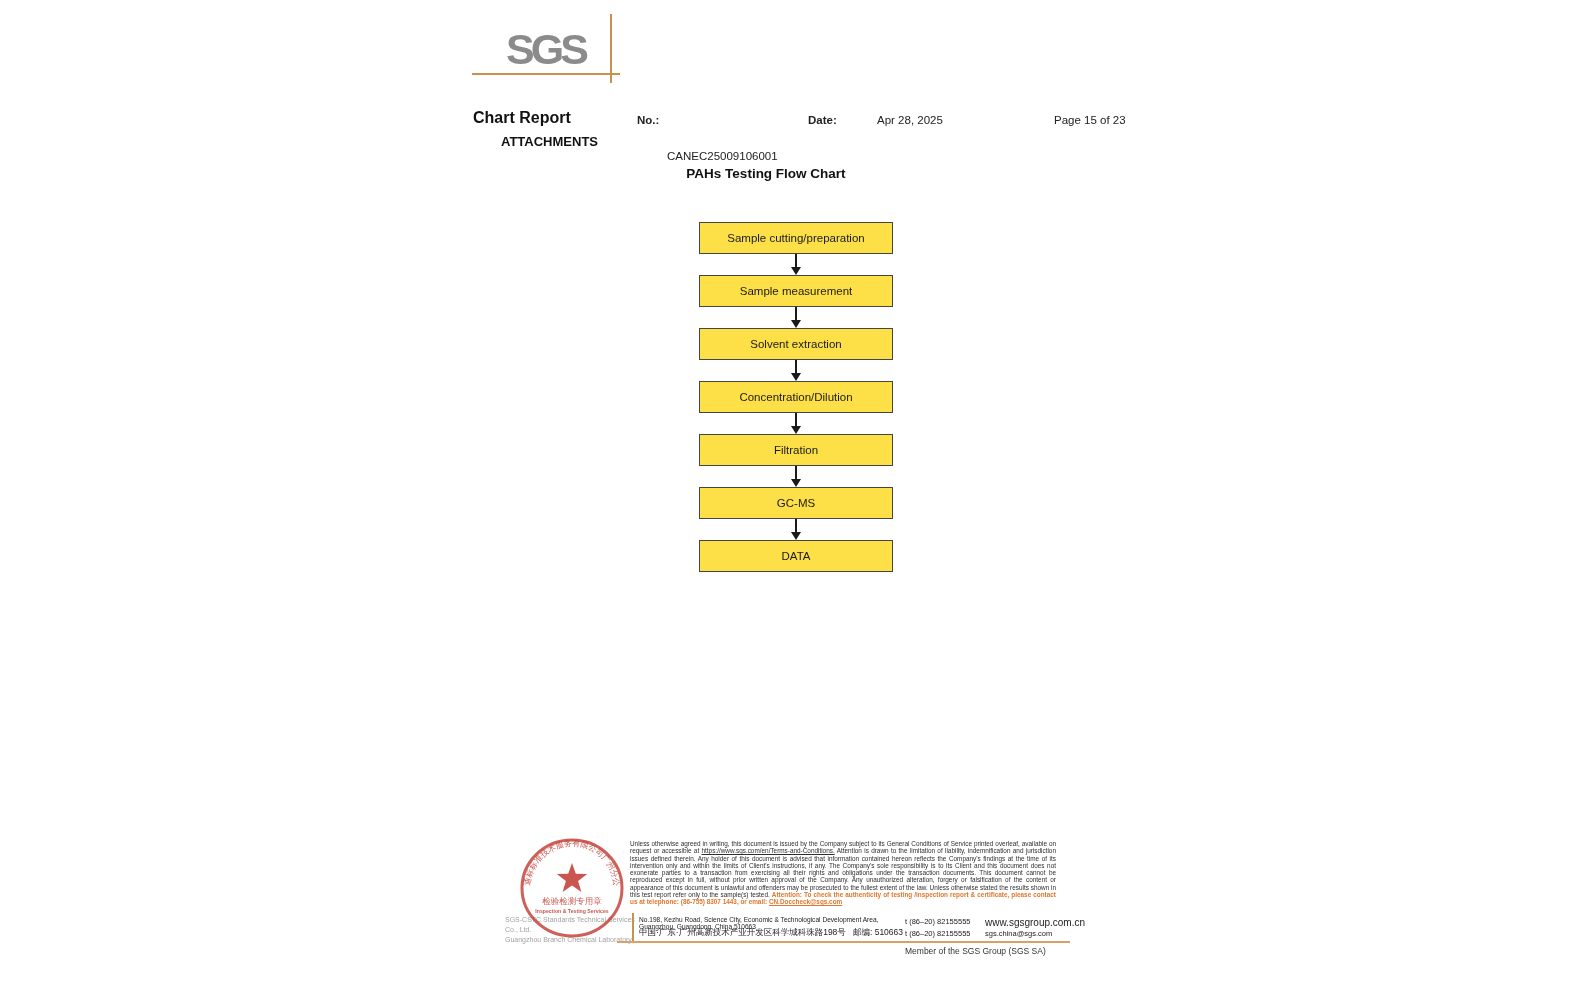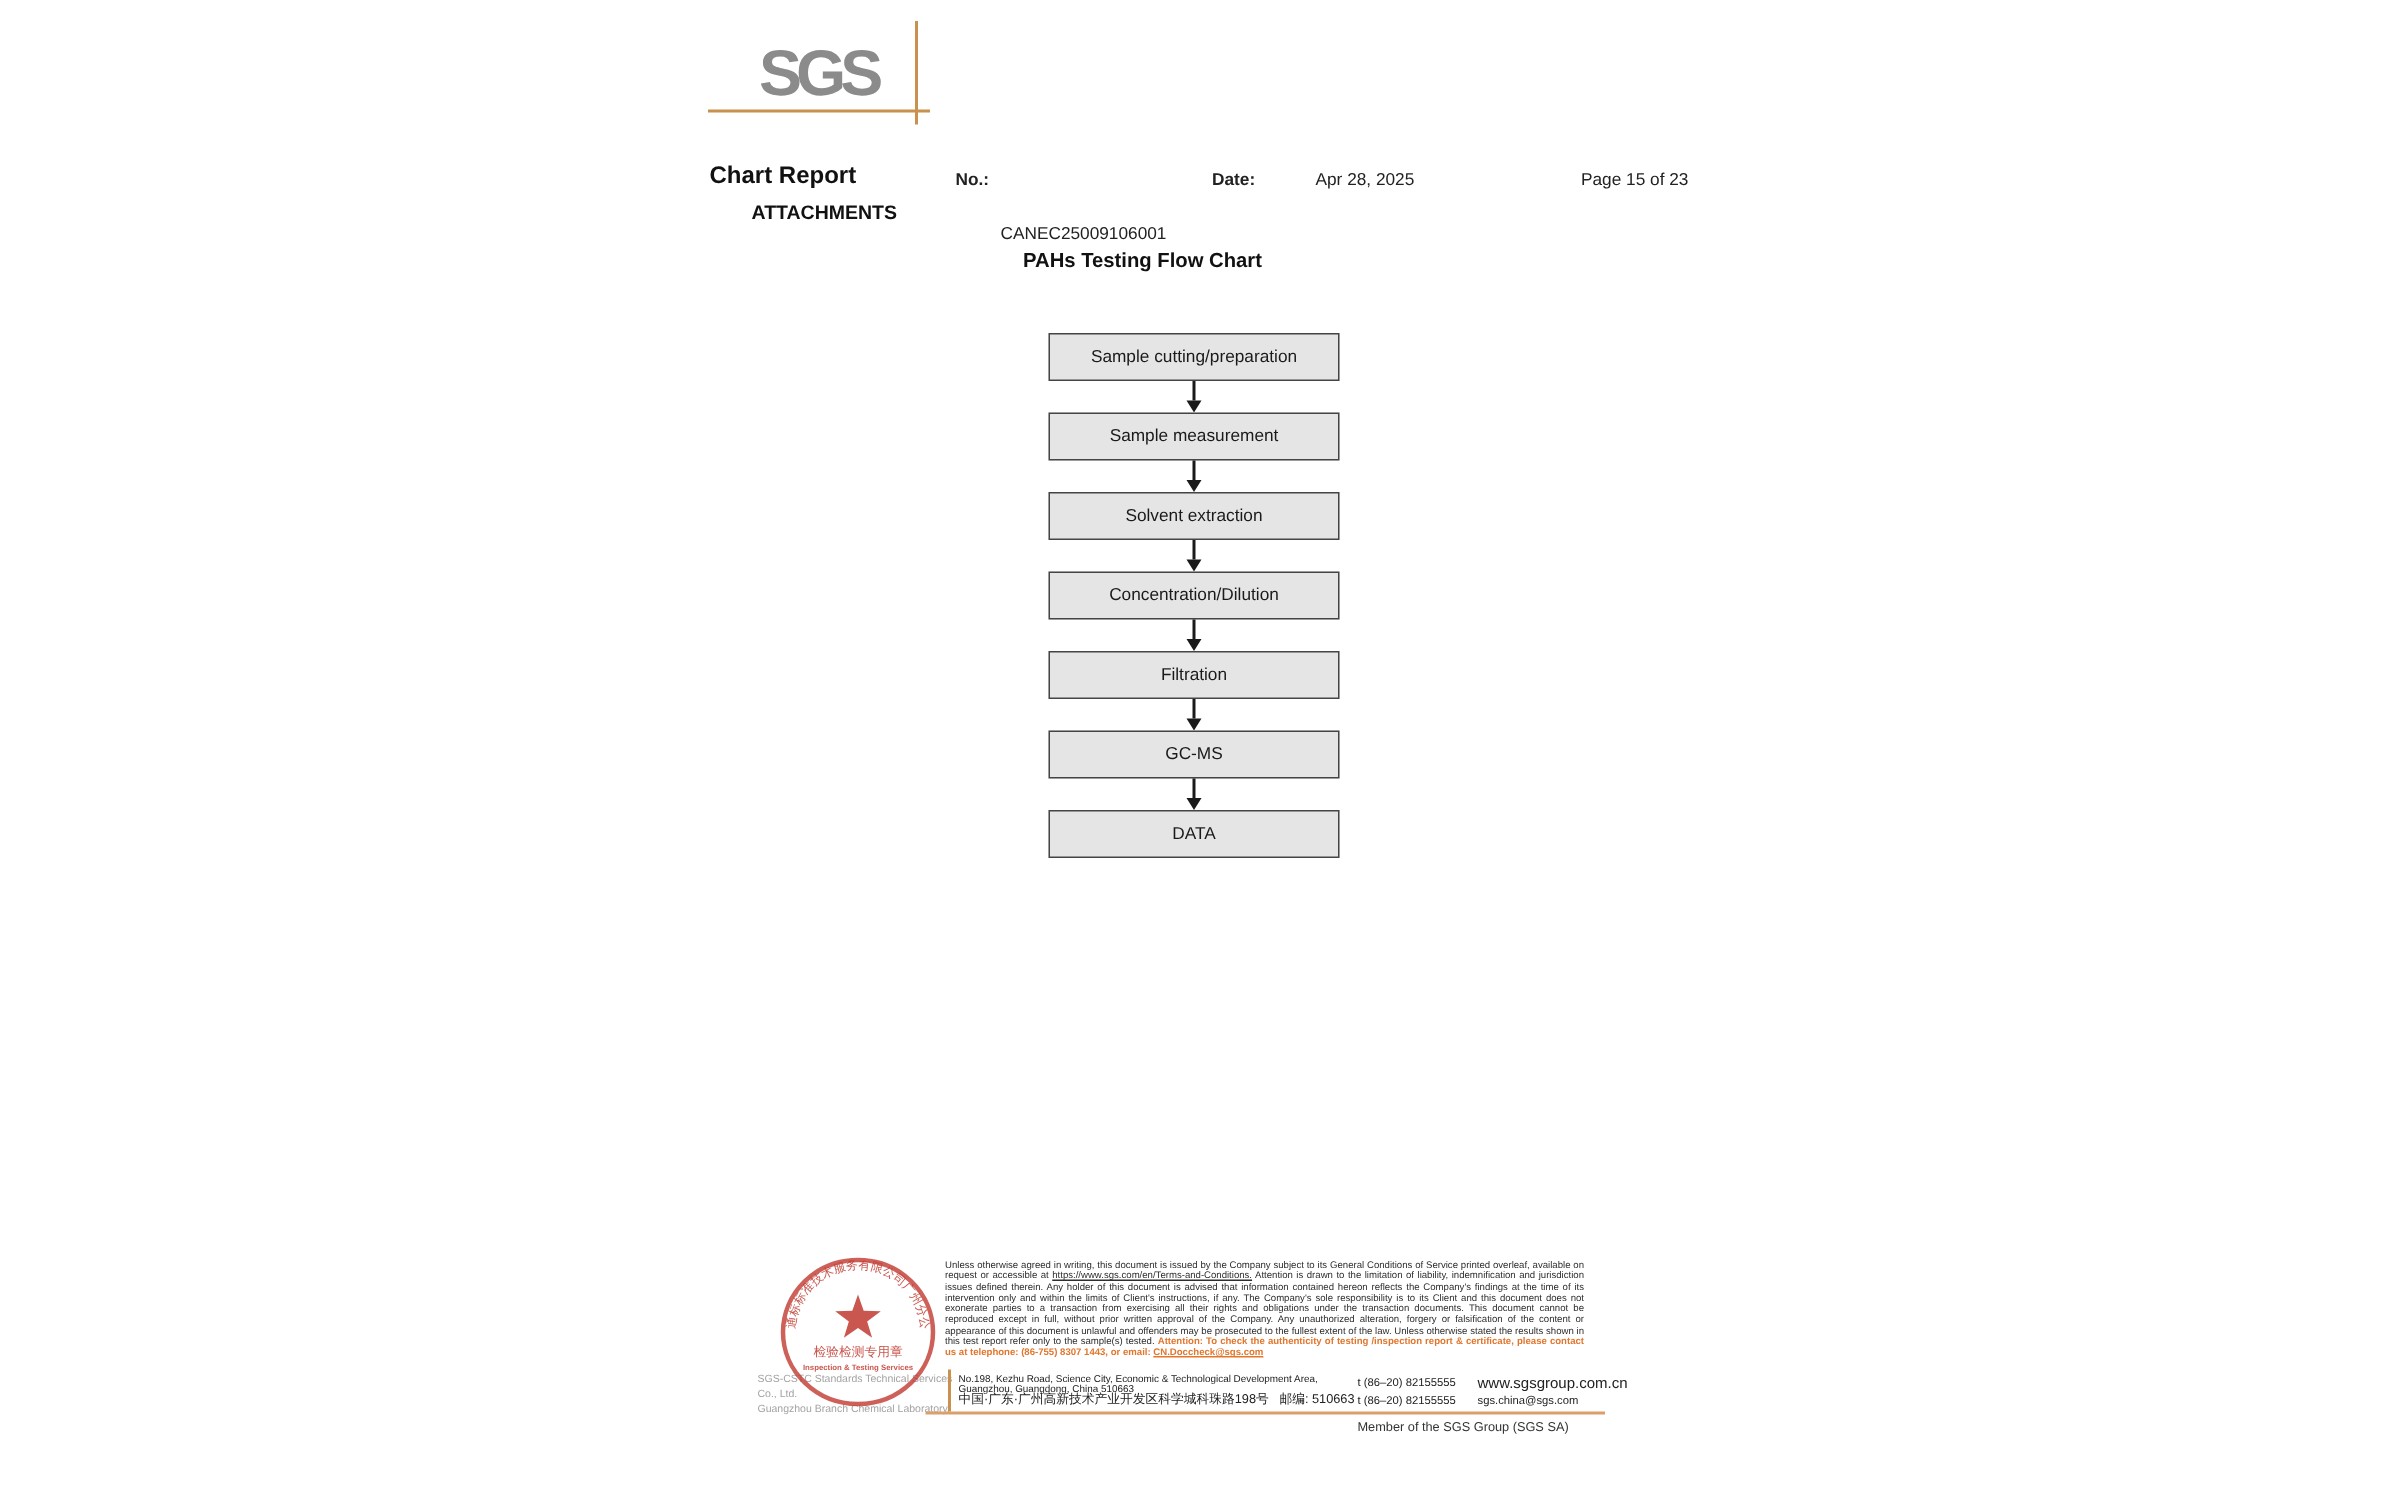--- a/index.html
+++ b/index.html
@@ -22,25 +22,25 @@
   .attachments{left:501px;top:134px;font-size:13px;font-weight:bold;color:#111;}
   .hdr{font-size:11.5px;color:#222;top:114px;}
   .hdr.b{font-weight:bold;}
   .no-label{left:637px;}
   .no-value{left:667px;margin-top:36px;}
   .date-label{left:808px;}
   .date-value{left:877px;}
   .page-info{left:1014px;margin-left:40px;}
 
   
-  .flow-title{left:682px;top:166px;width:300px;text-align:left;
+  .flow-title{left:616px;top:166px;width:300px;text-align:center;
     font-size:13.5px;font-weight:bold;color:#111;}
   .flowchart{left:699px;top:222px;width:194px;display:flex;flex-direction:column;align-items:stretch;}
   .flow-box{
-    box-sizing:border-box;height:32px;border:1.5px solid #454545;background:#e5e5e5;
+    box-sizing:border-box;height:32px;border:1.5px solid #454545;background:#fde047;
     display:flex;align-items:center;justify-content:center;
     font-size:11.5px;color:#1a1a1a;
   }
   .arrow{height:21px;display:flex;flex-direction:column;align-items:center;justify-content:flex-start;}
   .arrow-line{width:1.5px;height:13px;background:#1a1a1a;}
   .arrow-head{width:0;height:0;border-left:5px solid transparent;border-right:5px solid transparent;border-top:8px solid #1a1a1a;}
 
   
   .company-lines{left:505px;top:915px;width:132px;font-size:7px;line-height:10px;color:#a3a3a3;}
   .stamp-svg{left:514px;top:836px;z-index:3;}

